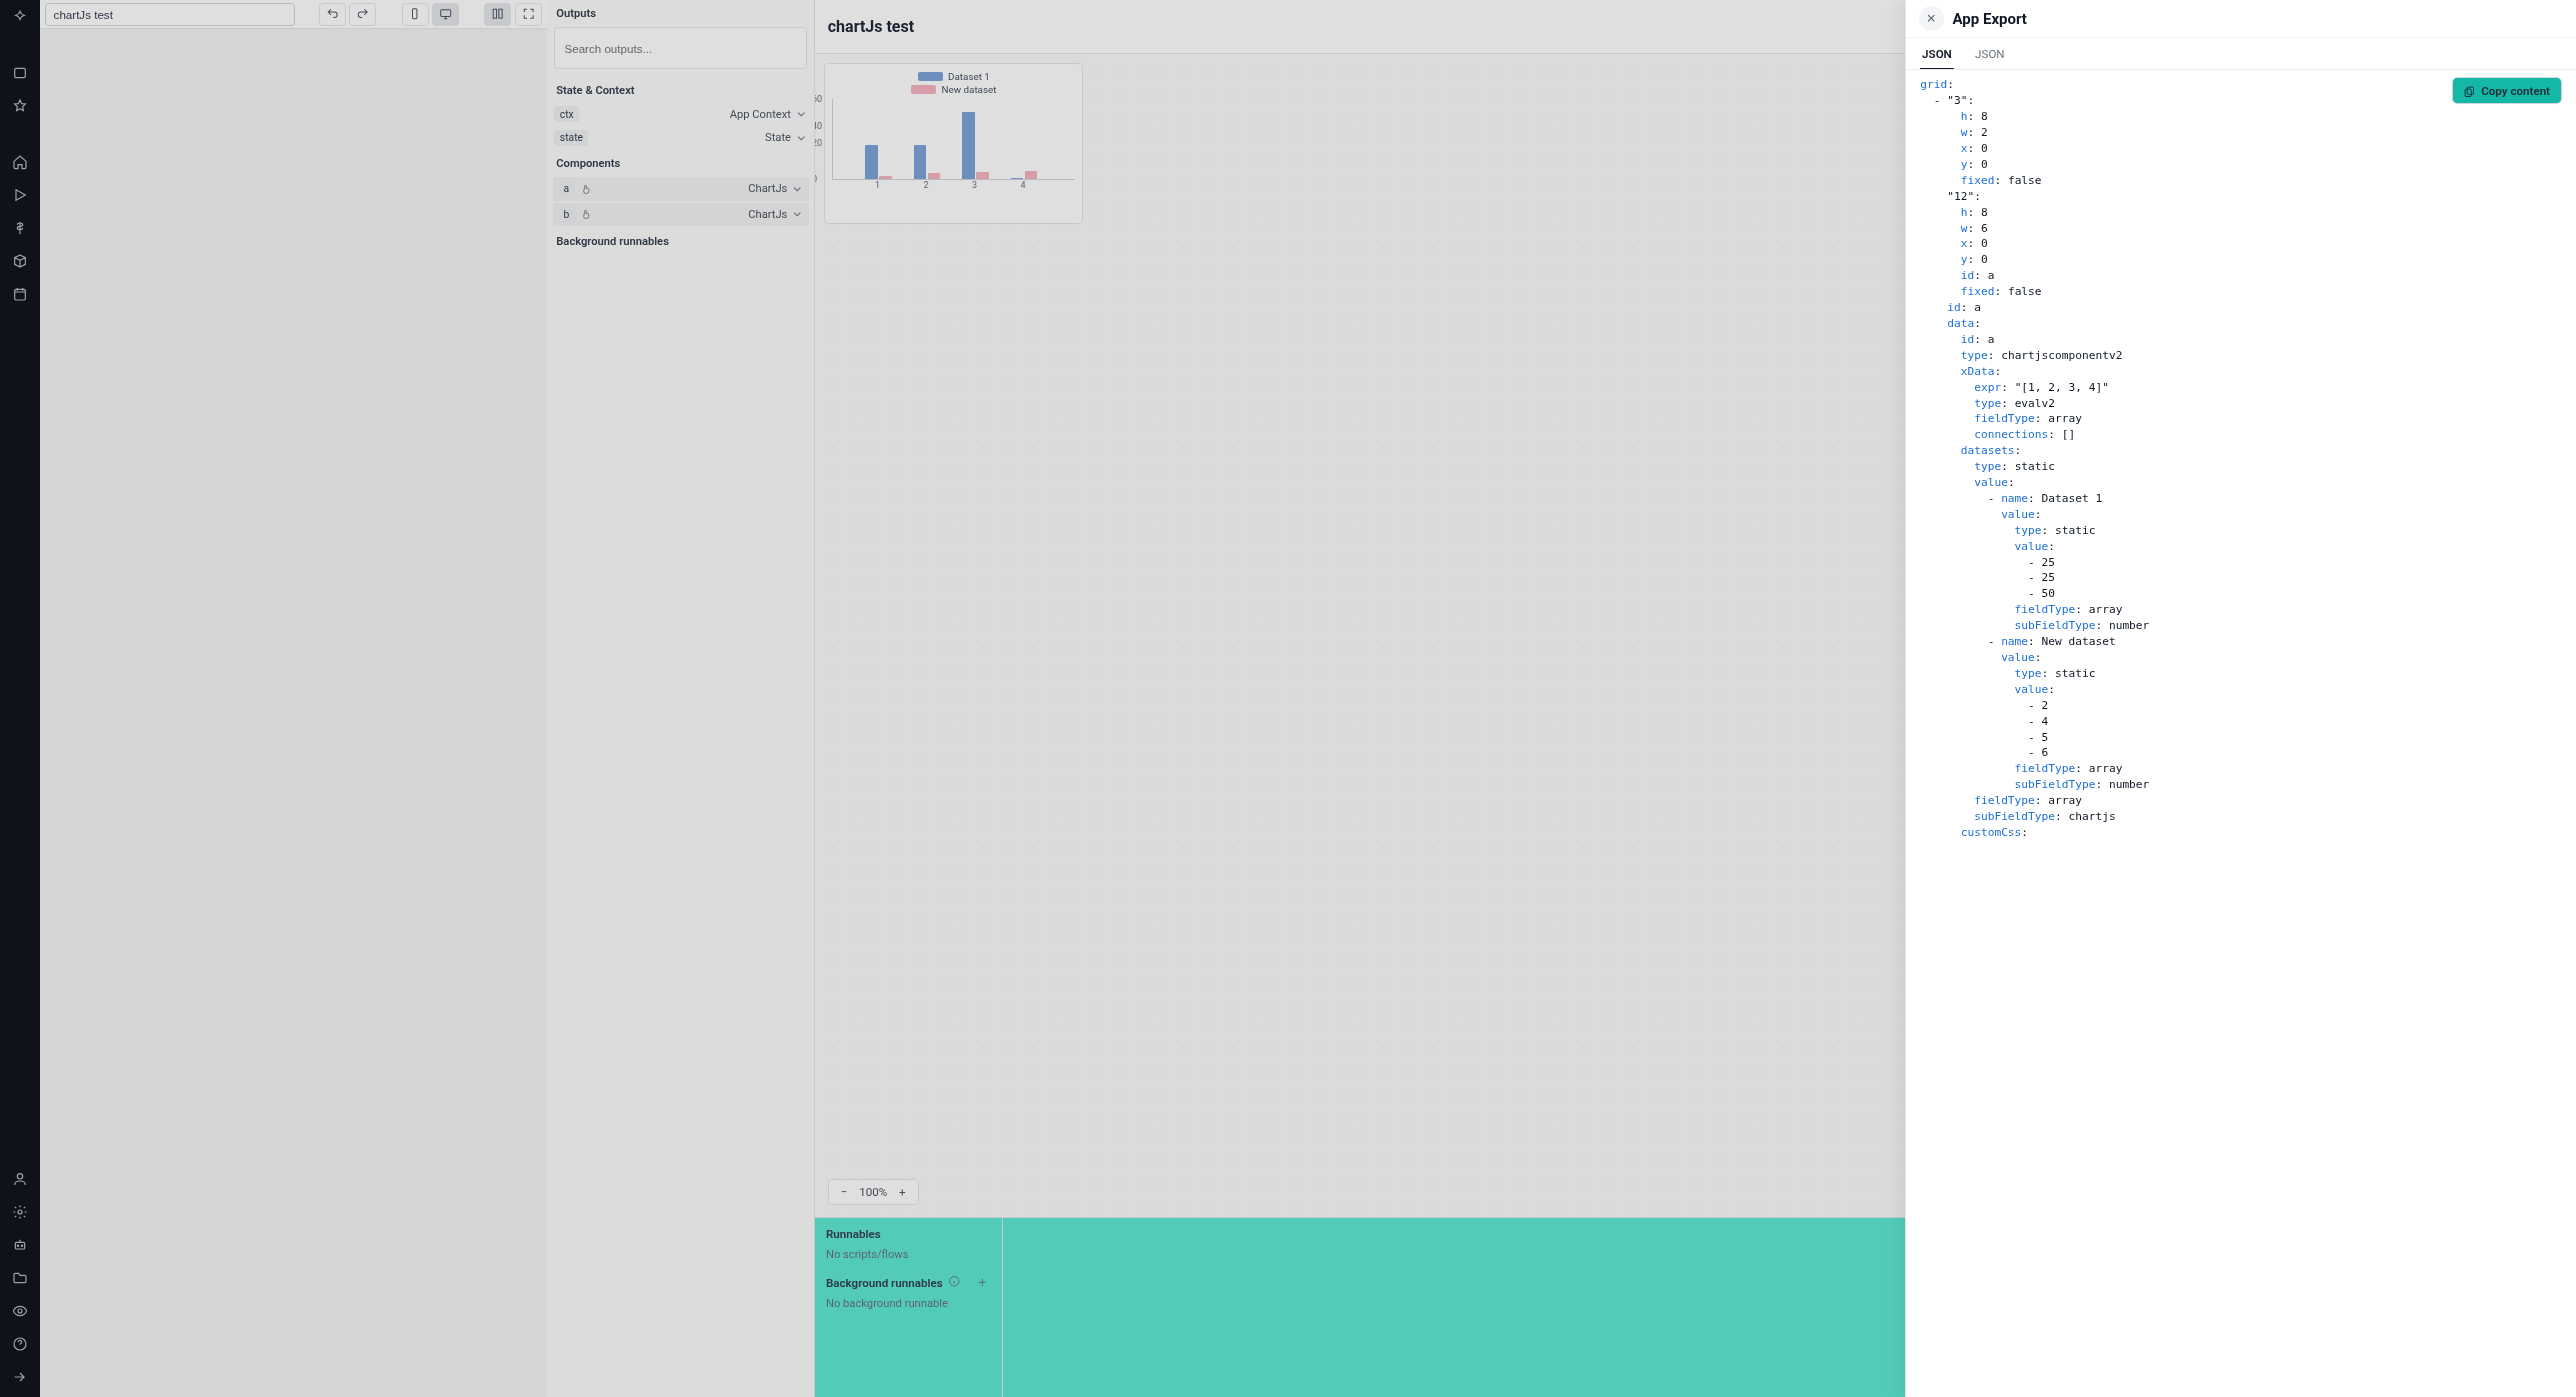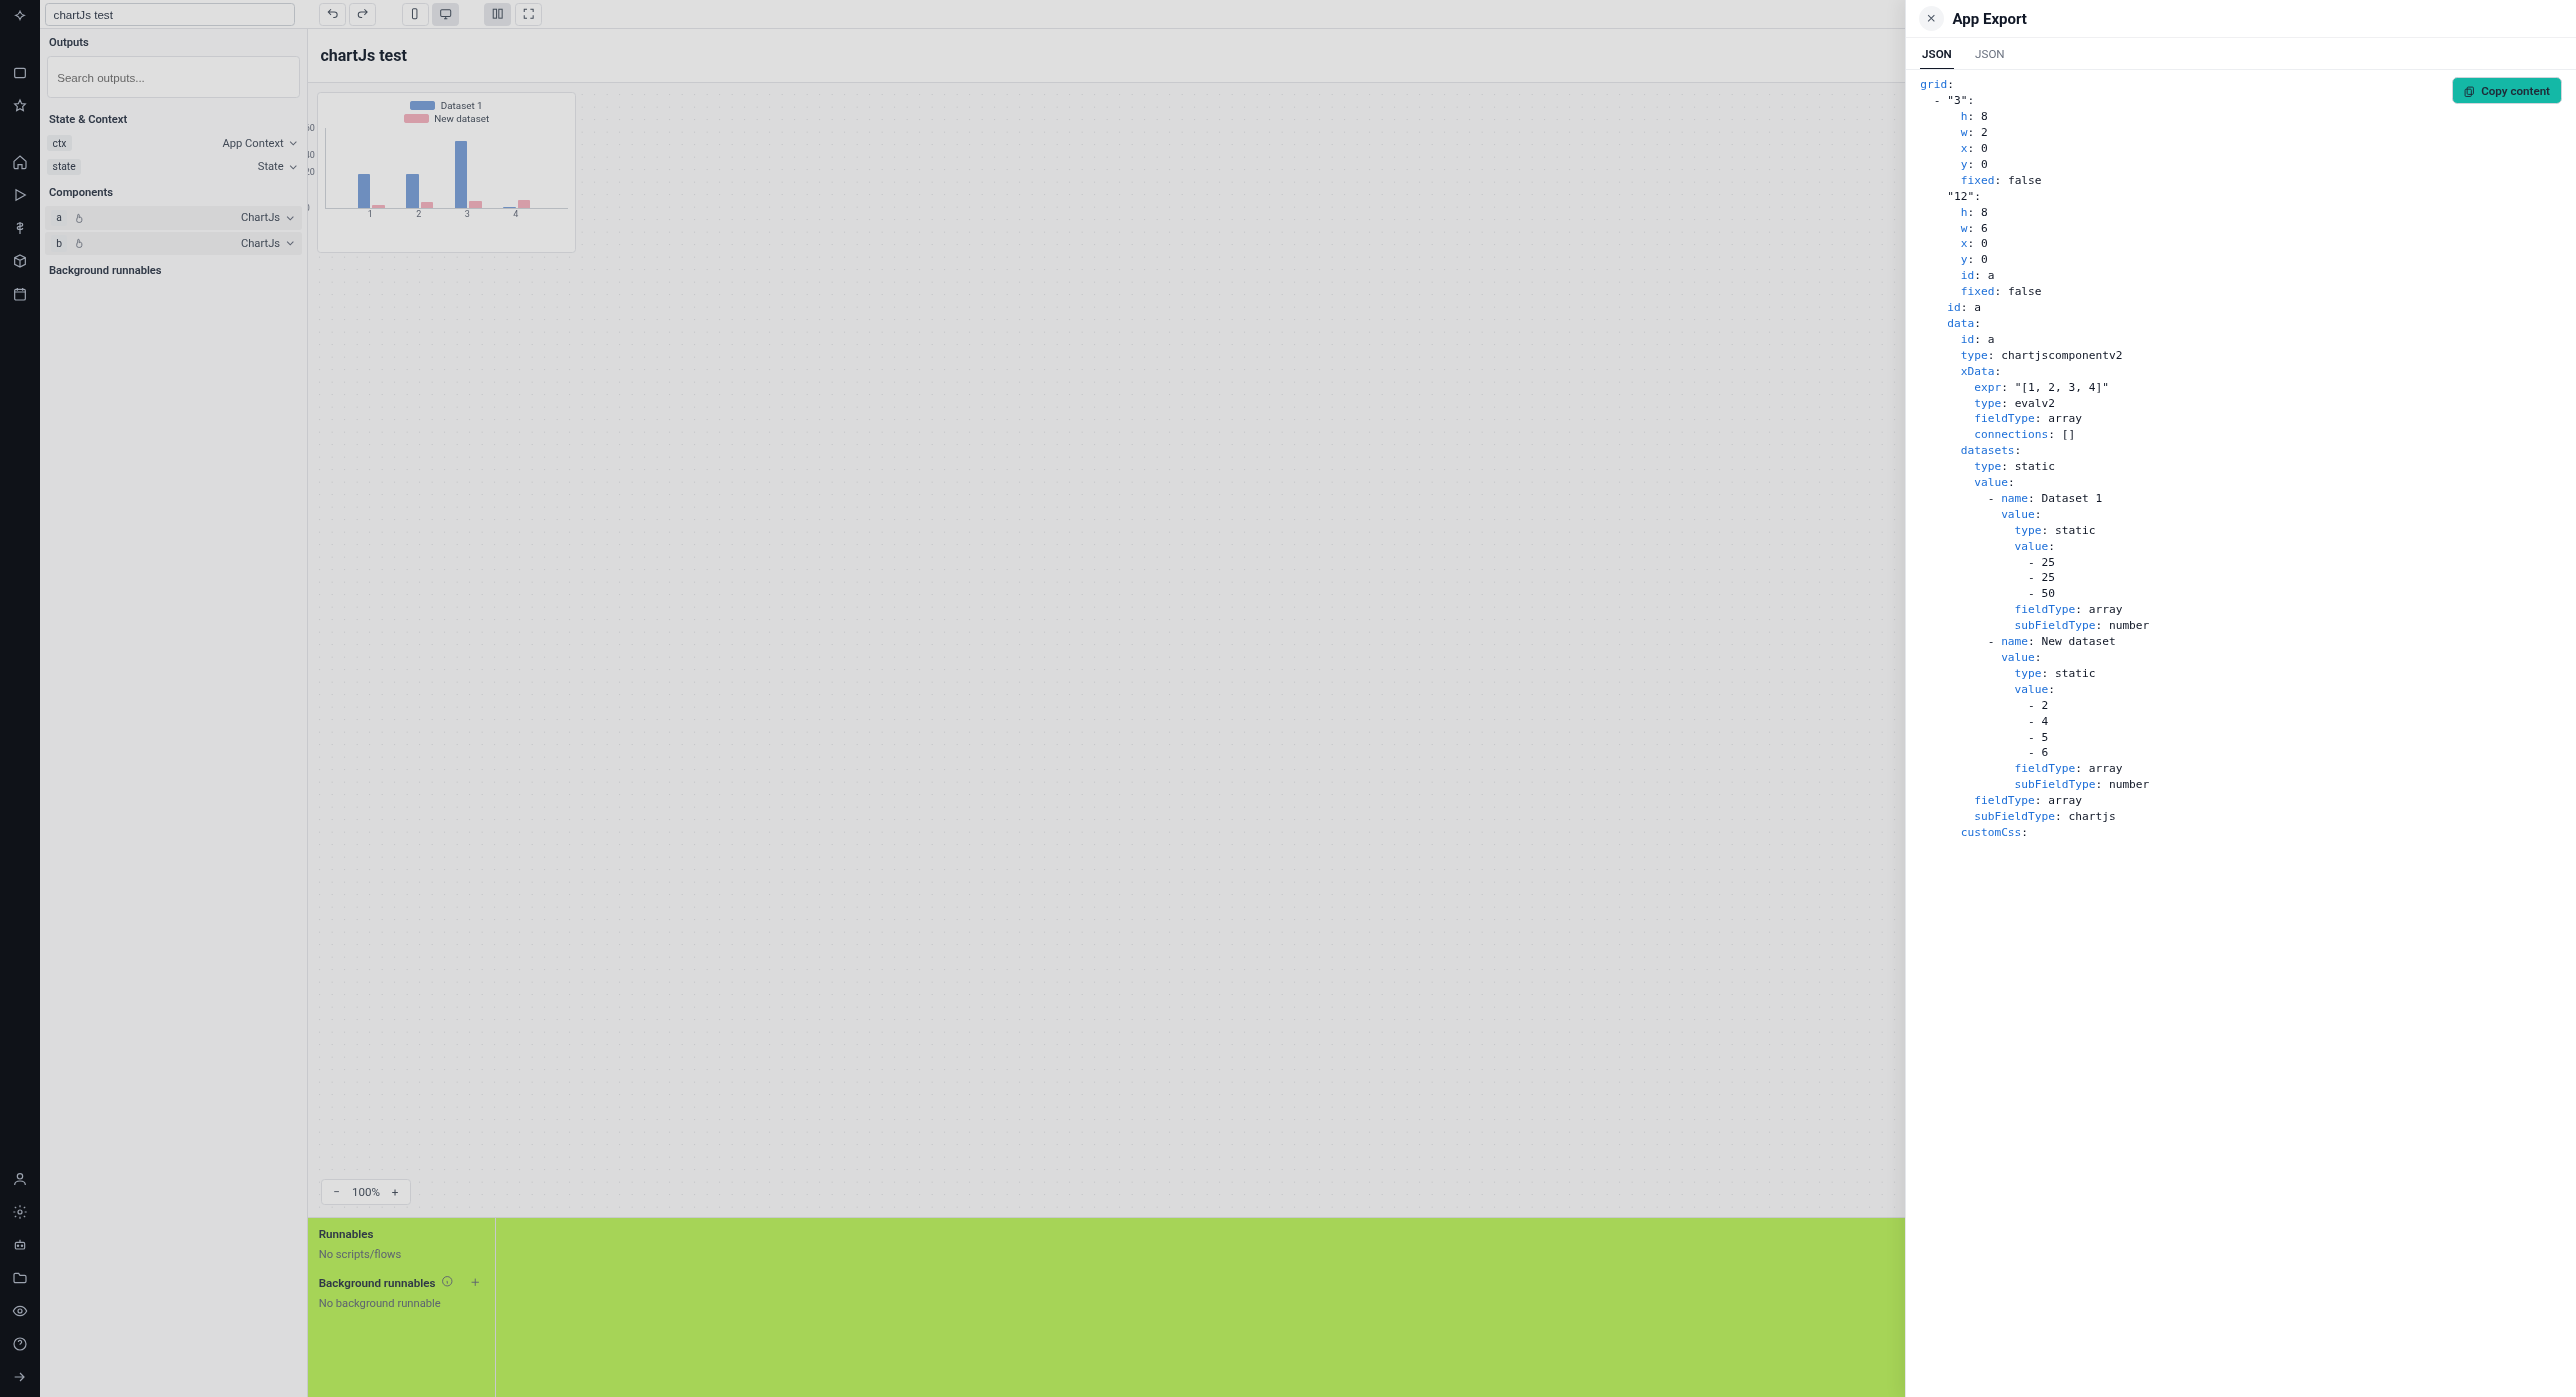--- a/index.html
+++ b/index.html
@@ -9,21 +9,21 @@
 
 
 .rail { width: 40px; background: #0f1218; display: flex; flex-direction: column; align-items: center; padding-top: 9px; gap: 15px; }
 .rail-top { display:flex; flex-direction:column; align-items:center; gap:15px; flex-grow:0; }
 .rail-mid { display:flex; flex-direction:column; align-items:center; gap:15px; margin-top: 22.4px; }
 .rail-bottom { margin-top:auto; display:flex; flex-direction:column; align-items:center; gap:15px; padding-bottom:10.7px; }
 .rail-icon { width: 18px; height: 18px; display:flex; align-items:center; justify-content:center; color:#9ca3af; cursor:pointer; }
 .rail-icon svg { width:16px; height:16px; stroke:#9ca3af; fill:none; stroke-width:1.8; }
 
 
-.main { flex:1; display:flex; flex-direction:column; filter: brightness(0.95); background:#f4f4f5; position:relative; }
+.main { flex:1; display:flex; filter: brightness(0.95); background:#f4f4f5; position:relative; }
 .main::after { content:''; position:absolute; inset:0; background:rgba(0,0,0,0.08); pointer-events:none; }
 
 
 .toolbar { height:29px; background:#fff; border-bottom:0.9px solid #e5e7eb; display:flex; align-items:center; padding:0 5.4px; gap:5.4px; }
 .title-input { height:23px; width:250px; border:0.9px solid #d1d5db; border-radius:3.6px; padding:0 7.2px; font-size:11.6px; color:#374151; background:#fff; }
 .toolbar-spacer { flex:0 0 7.2px; }
 .tb-group { display:flex; align-items:center; gap:3.6px; margin-left: 5.4px; }
 .tb-btn { width:27px; height:23px; border:0.9px solid #e5e7eb; border-radius:3.6px; background:#fff; display:flex; align-items:center; justify-content:center; color:#4b5563; cursor:pointer; }
 .tb-btn svg { width:13.4px; height:13.4px; stroke:#4b5563; fill:none; stroke-width:1.8; }
 .tb-btn.active { background:#e5e7eb; }
@@ -61,21 +61,21 @@
 .ytick { position:absolute; left:-21.5px; font-size:9px; color:#6b7280; }
 .bar-group { display:flex; align-items:flex-end; gap:1.8px; width:36px; justify-content:center; }
 .bar { width:12.5px; border-radius:0.9px 0.9px 0 0; }
 .xtick-row { display:flex; padding-left:27px; gap:12.5px; }
 .xtick { width:36px; text-align:center; font-size:9px; color:#6b7280; }
 
 .zoom-ctrl { position:absolute; left:12.5px; bottom:12.5px; background:#fff; border:0.9px solid #e5e7eb; border-radius:3.6px; display:flex; align-items:center; gap:7.2px; padding:3.6px 7.2px; color:#4b5563; }
 .zoom-ctrl .zbtn { width:16px; height:16px; display:flex; align-items:center; justify-content:center; cursor:pointer; }
 
 
-.runnables-panel { height:180px; border-top:0.9px solid #e5e7eb; background:#bef264; display:flex; }
+.runnables-panel { height:180px; border-top:0.9px solid #e5e7eb; background:#5eead4; display:flex; }
 .run-col { flex:0 0 188px; border-right:0.9px solid #e5e7eb; padding:9px 10.7px; }
 .run-title { font-weight:600; font-size:11.6px; color:#374151; margin-bottom:7.2px; }
 .run-sub { font-size:11.2px; color:#6b7280; margin-bottom:12.5px; }
 .bg-run-row { display:flex; align-items:center; gap:5.4px; }
 .bg-run-row .plus { margin-left:auto; width:18px; height:18px; display:flex; align-items:center; justify-content:center; cursor:pointer; }
 .info-circ svg, .plus svg, .refresh-btn svg, .once-btn svg { width:12.5px; height:12.5px; stroke:#6b7280; fill:none; stroke-width:1.8; }
 
 
 .drawer { position:absolute; top:0; right:0; bottom:0; width:671px; background:#fff; border-left:0.9px solid #e5e7eb; display:flex; flex-direction:column; z-index:50; box-shadow:-5.4px 0 16px rgba(0,0,0,0.07); }
 .drawer-head { height:38px; display:flex; align-items:center; gap:9px; padding:0 12.5px; border-bottom:0.9px solid #f0f0f2; }

